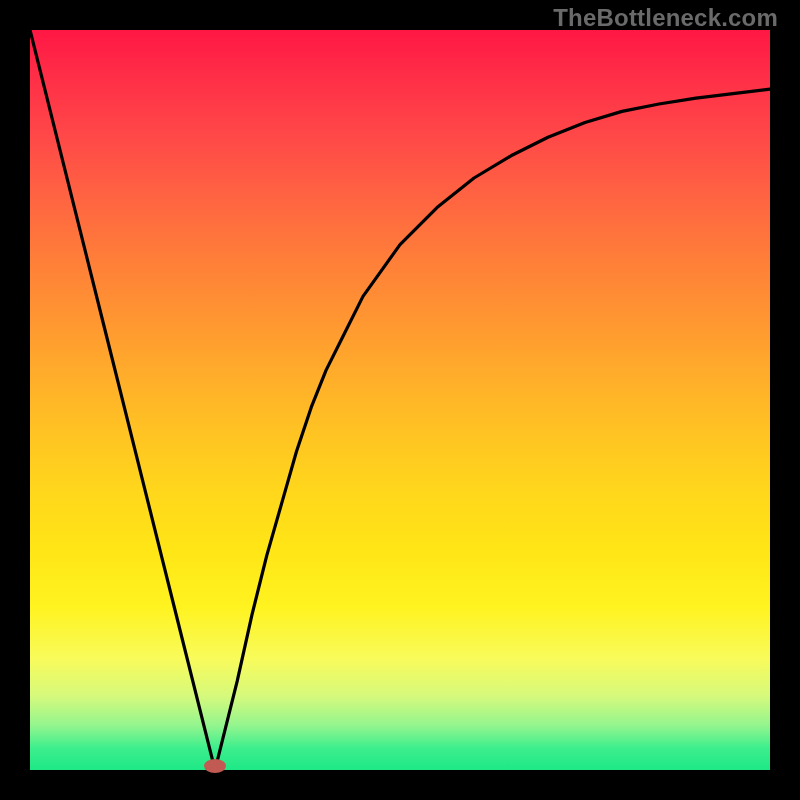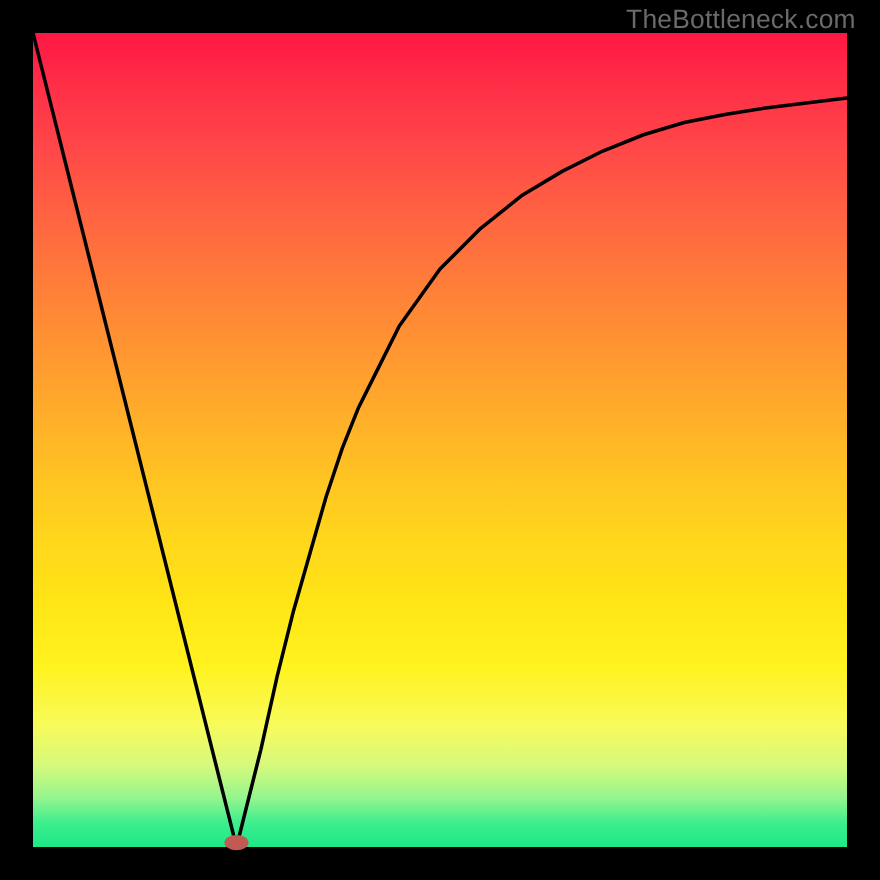--- a/index.html
+++ b/index.html
@@ -16,21 +16,21 @@
     width: 800px;
     height: 800px;
     background: #000;
   }
   .watermark {
     position: absolute;
     top: 4px;
     right: 22px;
     color: #6a6a6a;
     font-size: 24px;
-    font-weight: 400;
+    font-weight: 700;
     letter-spacing: 0.2px;
     user-select: none;
   }
   .plot-area {
     position: absolute;
     left: 30px;
     top: 30px;
     width: 740px;
     height: 740px;
     

